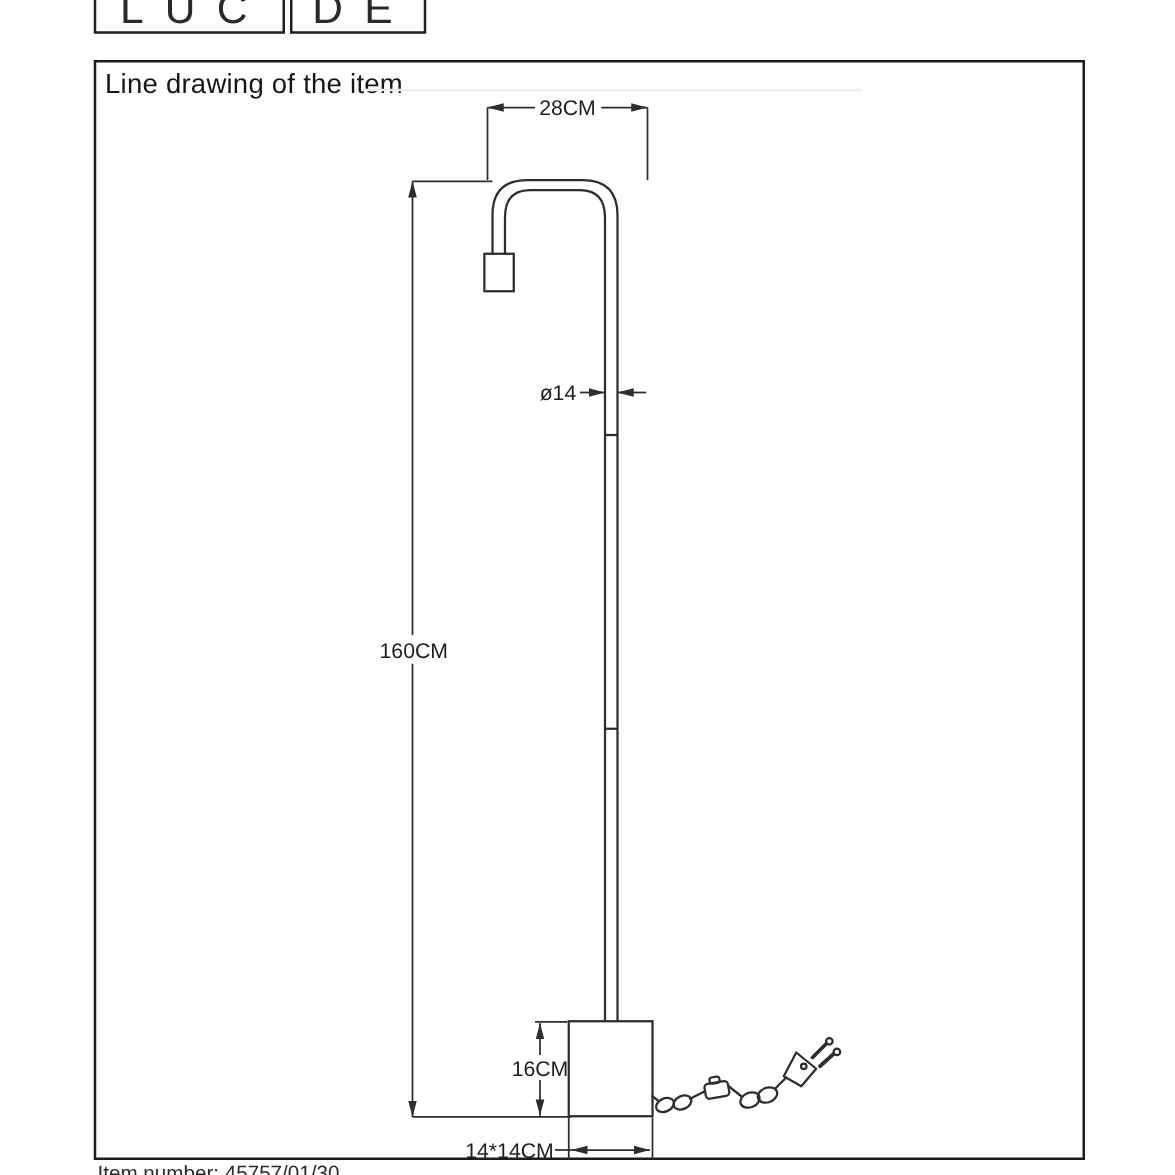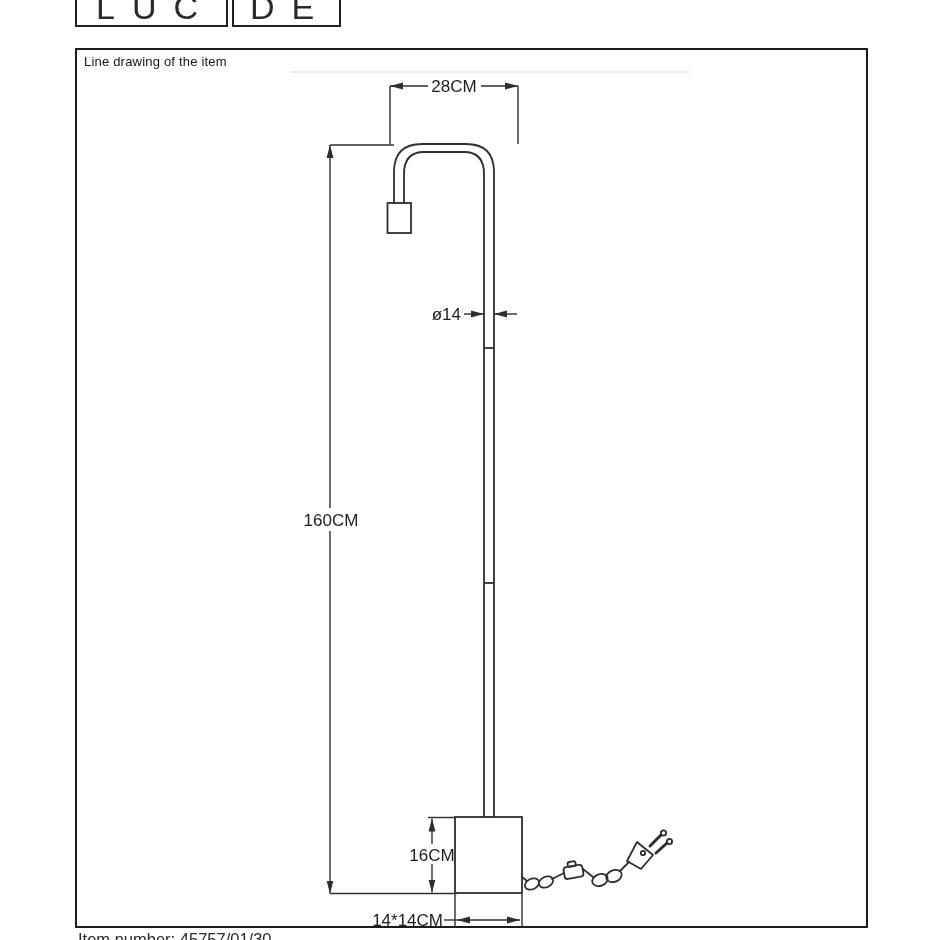--- a/index.html
+++ b/index.html
@@ -18,21 +18,21 @@
     letter-spacing:17px;text-indent:8px;white-space:nowrap;
   }
   #logo-left{left:75px;width:153px;}
   #logo-right{left:232px;width:109px;}
   
   .frame{
     position:absolute;left:75px;top:48px;width:793px;height:880px;
     border:2px solid #1c1c1c;box-sizing:border-box;background:#fff;
   }
   .panel-title{
-    position:absolute;left:84px;top:54px;font-size:13px;color:#161616;
+    position:absolute;left:84px;top:54px;font-size:22px;color:#161616;
     letter-spacing:0.2px;
   }
   .scan-artifact{
     position:absolute;left:290px;top:71px;width:400px;height:2px;
     background:#ededed;
   }
   .drawing-svg{position:absolute;left:0;top:0;width:940px;height:940px;}
   
   .footer-text{
     position:absolute;left:78px;top:930px;font-size:16.5px;color:#2a2a2a;

